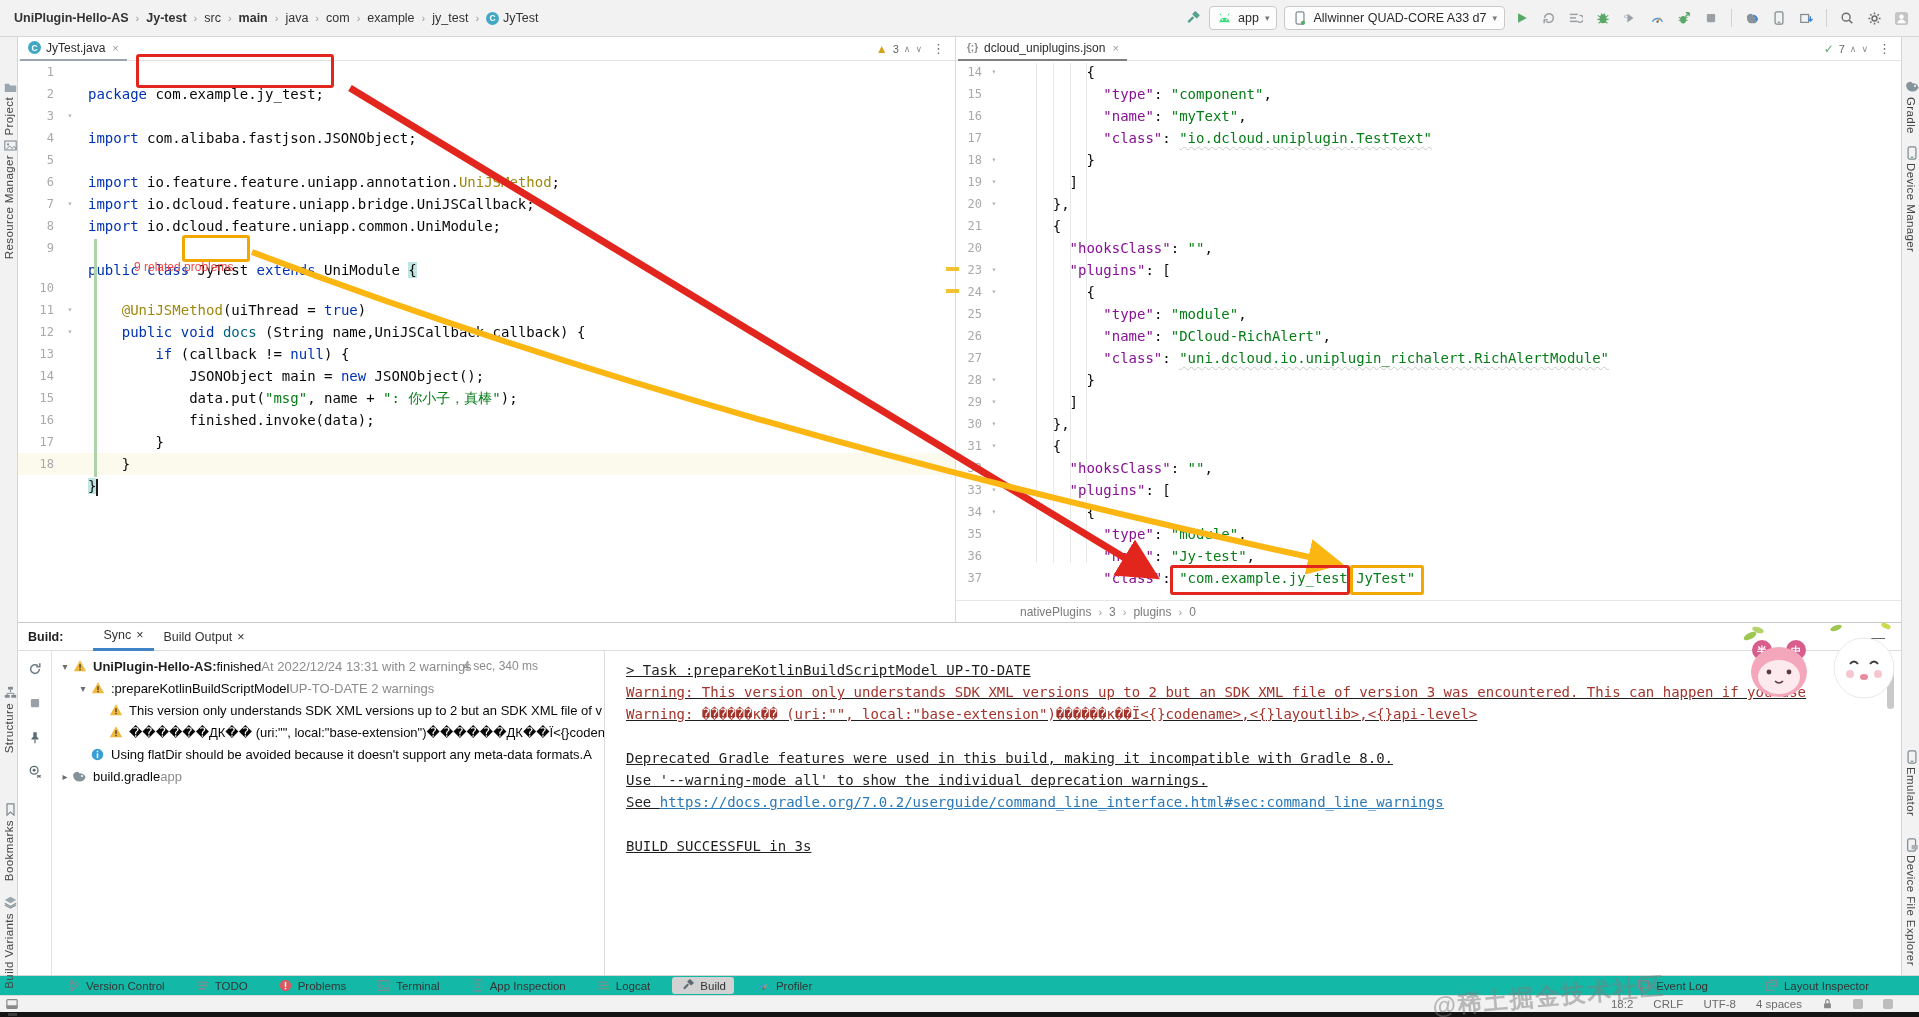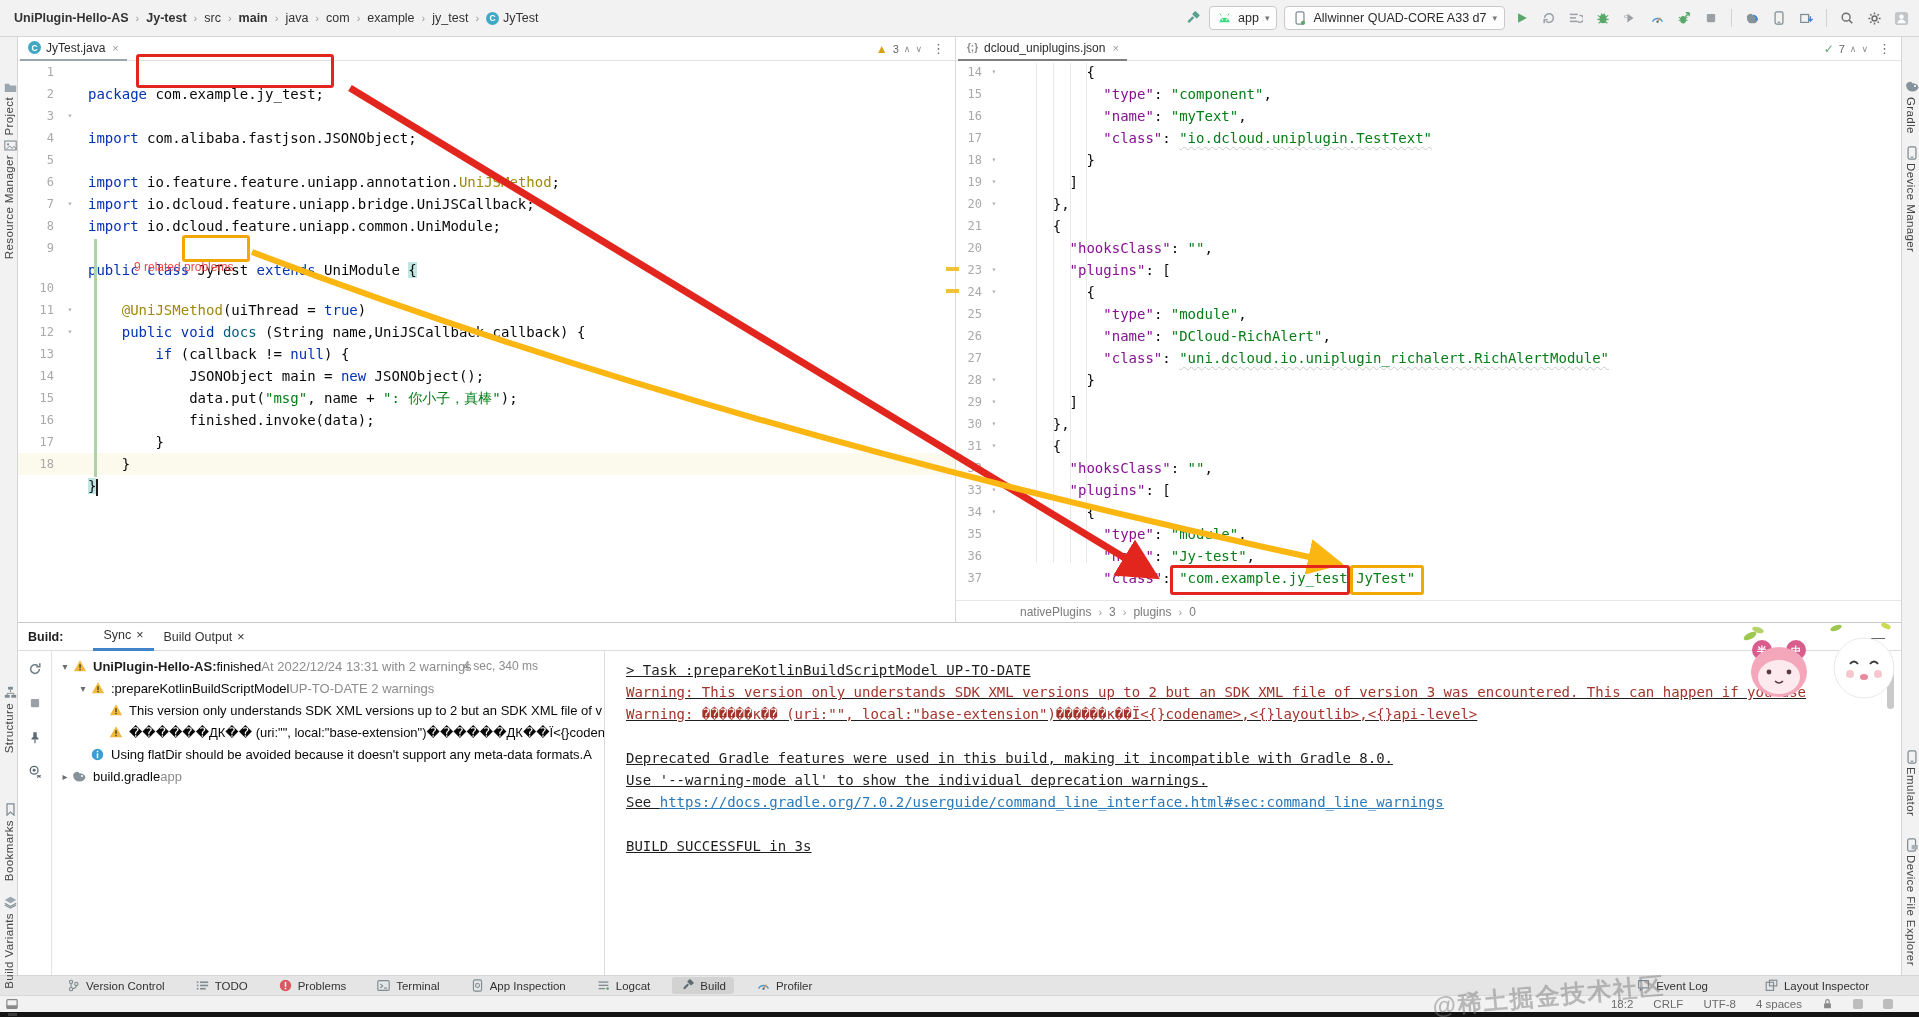--- a/index.html
+++ b/index.html
@@ -114,21 +114,21 @@
   #console-scroll { position:absolute; left:1869px; top:40px; width:7px; height:46px; background:#c9c9c9;
                     border-radius:4px; }
 
   
   #stickers { position:absolute; left:1740px; top:620px; z-index:45; pointer-events:none; }
   #watermark { position:absolute; left:1432px; top:980px; z-index:60; pointer-events:none;
                font-size:24px; font-weight:bold; color:rgba(125,125,125,.5); letter-spacing:2px;
                transform:rotate(-5deg); white-space:nowrap; }
 
   
-  #toolwindow-bar { position:absolute; left:0; top:975px; width:1919px; height:20px; background:#e5e5e5;
+  #toolwindow-bar { position:absolute; left:0; top:975px; width:1919px; height:20px; background:#14b8a6;
                     border-top:1px solid #d5d5d5; display:flex; align-items:center; padding:0 28px 0 58px;
                     font-size:11.5px; color:#333;justify-content:space-between; }
   .tw-item { display:flex; align-items:center; gap:5px; padding:1px 8px; margin-right:14px; border-radius:3px; }
   .tw-item.active { background:#d2d2d2; }
   #tw-right { margin-left:auto; display:flex; align-items:center; gap:26px; }
   #statusbar { position:absolute; left:0; top:995px; width:1919px; height:17px; background:#f2f2f2;
                border-top:1px solid #d9d9d9; display:flex; align-items:center; font-size:11.5px;
                color:#6b6b6b; padding:0 26px 0 6px; }
   #status-right { margin-left:auto; display:flex; align-items:center; gap:20px; }
   #black-strip { position:absolute; left:0; top:1012px; width:1919px; height:5px; background:#141414; }

